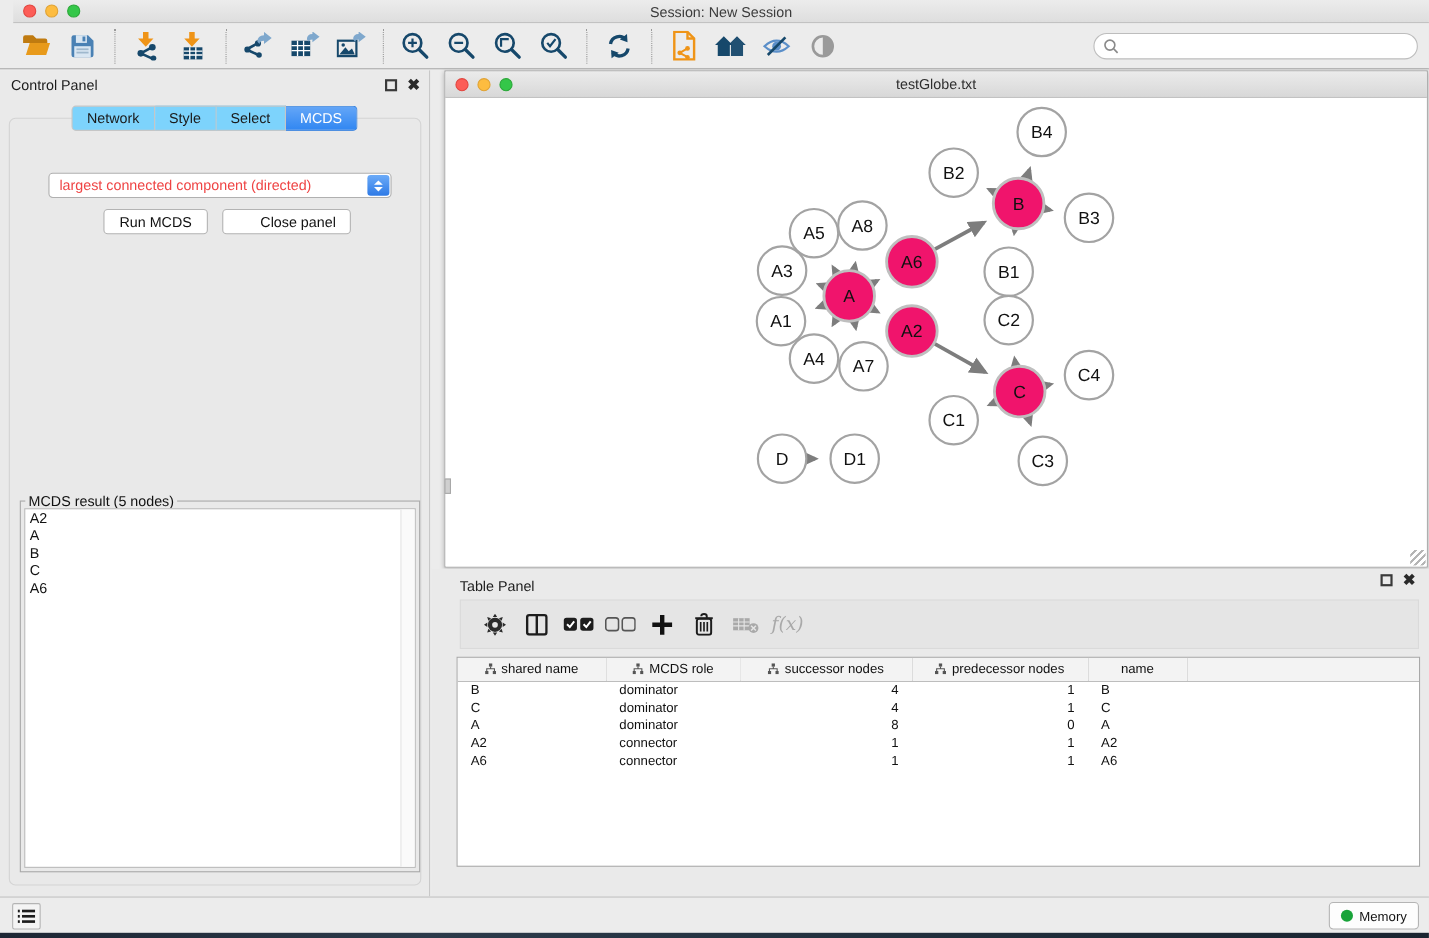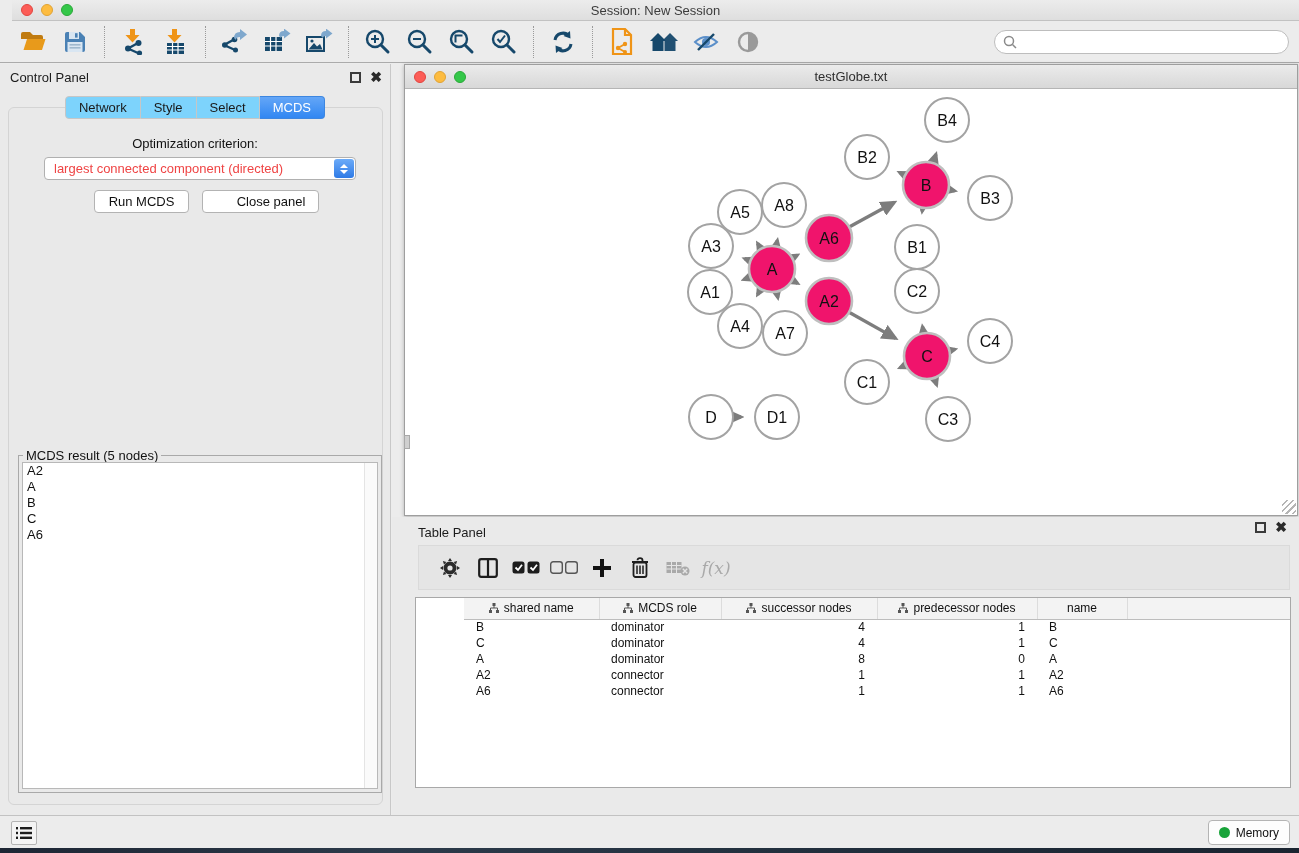--- a/index.html
+++ b/index.html
@@ -79,21 +79,21 @@
 
   
   .table-panel { position:absolute; left:392px; top:517px; width:907px; height:298px; background:#eaeaea; }
   .tp-title { position:absolute; top:8px; left:26px; font-size:13px; color:#1c1c1c; }
   .tp-btns { position:absolute; top:5px; right:12px; display:flex; gap:9px; align-items:center; }
   .tp-toolbar { position:absolute; top:28px; left:26px; right:9px; height:45px; background:#e5e5e5;
     border:1px solid #dadada; display:flex; align-items:center; padding-left:14px; }
   .tp-tool { width:34px; height:30px; display:flex; align-items:center; justify-content:center; margin-right:4px; }
   .fx { font-family:"DejaVu Serif", serif; font-style:italic; font-size:17px; color:#a9a9a9; }
   .data-table-wrap { position:absolute; top:80px; left:23px; width:876px; height:191px;
-    background:#fff; border:1px solid #a8a8a8; overflow:hidden;padding-left:48px; }
+    background:#fff; border:1px solid #a8a8a8; overflow:hidden; }
   table.data { border-collapse:collapse; table-layout:fixed; width:100%; }
   table.data th { height:21px; background:#f3f3f3; border-bottom:1px solid #bdbdbd; border-right:1px solid #dcdcdc;
     font-weight:normal; font-size:12px; color:#111; text-align:center; position:relative; }
   table.data th:last-child { border-right:none; }
   table.data td { height:16px; font-size:12px; color:#111; padding:0 12px; white-space:nowrap; }
   td.al { text-align:left; padding-left:10px; }
   td.ar { text-align:right; }
   col.w0{width:135px} col.w1{width:122px} col.w2{width:156px} col.w3{width:160px} col.w4{width:90px}
   .hdr-cell { display:inline-flex; align-items:center; gap:5px; }
   .bottom-tabs { position:absolute; top:272px; left:0; width:100%; display:flex; justify-content:center; }
@@ -274,21 +274,20 @@
       <div class="float-btn"></div>
       <div class="close-btn">✖</div>
     </div>
     <div class="cp-box"></div>
     <div class="seg-tabs" id="control-tabs">
         <div class="seg-tab">Network</div>
         <div class="seg-tab">Style</div>
         <div class="seg-tab">Select</div>
         <div class="seg-tab selected">MCDS</div>
       </div>
-    <div class="opt-label">Optimization criterion:</div>
     <div class="dropdown">
       <div class="val">largest connected component (directed)</div>
       <div class="stepper">
           <div class="up"></div>
           <div class="dn"></div>
         </div>
     </div>
     <button class="cp-btn run-btn">Run MCDS</button>
     <button class="cp-btn closep-btn">Close panel</button>
     <div class="result-fieldset">

